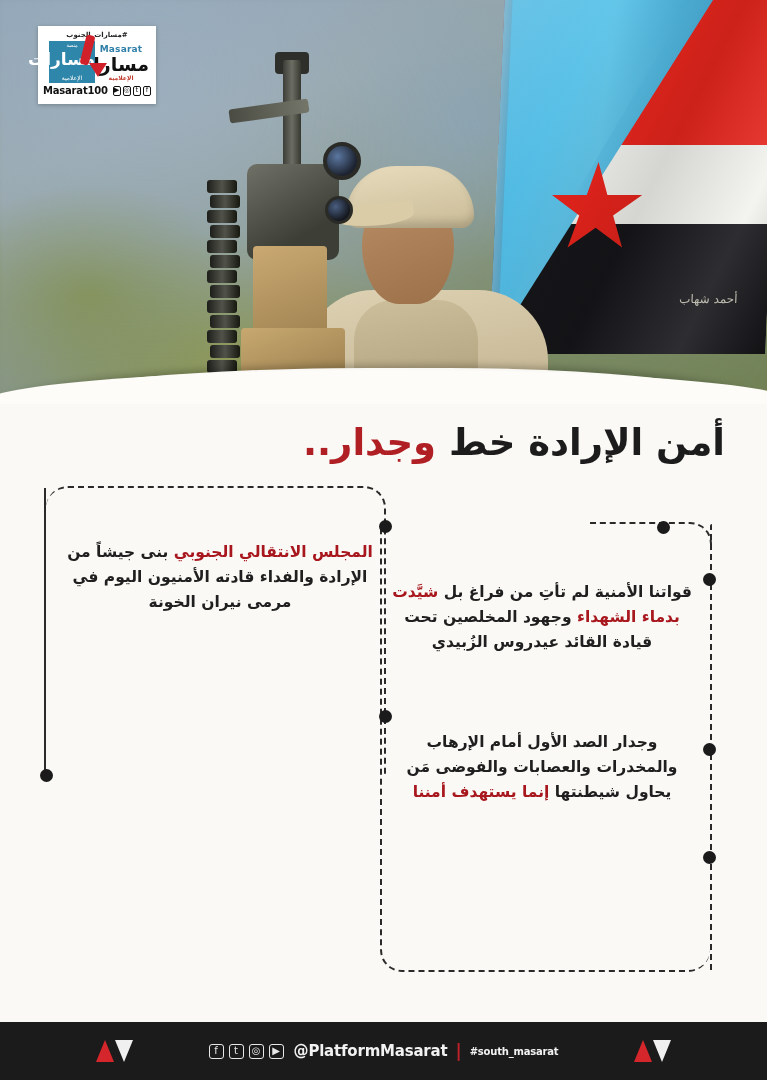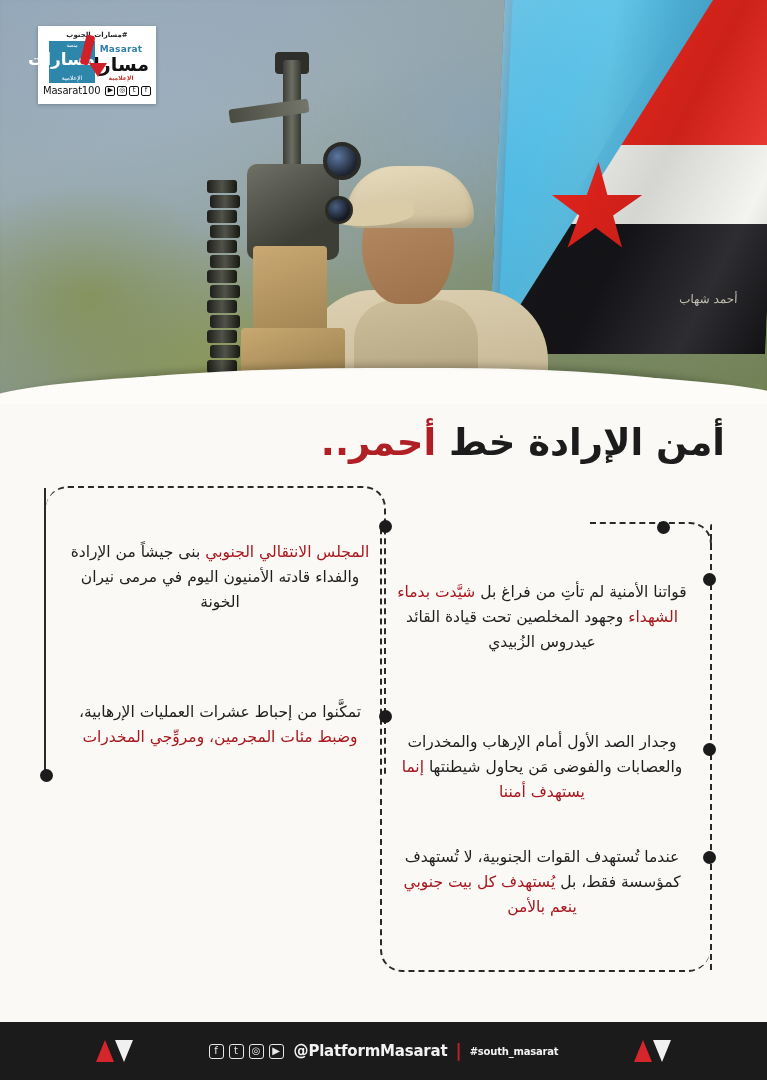--- a/index.html
+++ b/index.html
@@ -218,21 +218,21 @@
   }
   .logo-soc {
     display:flex; align-items:center; justify-content:center; gap:2px;
     margin-top: 2px;
   }
   .soc-sq {
     width: 10px; height: 10px; border:1px solid #111; border-radius:2px;
     display:flex; align-items:center; justify-content:center;
     font-size:7px; color:#111; line-height:1;
   }
-  .logo-handle { font-size:10px; font-weight:normal; color:#111; margin-right:3px; letter-spacing:-.2px; }
+  .logo-handle { font-size:10px; font-weight:bold; color:#111; margin-right:3px; letter-spacing:-.2px; }
 
   
   .title {
     position:absolute; left:0; right: 42px; top: 418px;
     text-align:right;
     font-size: 37px; font-weight: bold; color:#1c1c1c;
     line-height: 50px;
     letter-spacing: 0;
     white-space: nowrap;
     direction: rtl;
@@ -277,21 +277,21 @@
     z-index: 3;
   }
 
   
   .tblock {
     position:absolute;
     direction: rtl;
     text-align: center;
     font-size: 15.5px;
     line-height: 25px;
-    font-weight: normal;
+    font-weight: bold;
     color:#1f1f1f;
   }
   .tblock .red { color:#a8171d; }
 
   .t-l1 { left: 60px; top: 540px; width: 320px; }
   .t-l2 { left: 60px; top: 700px; width: 320px; }
   .t-r1 { left: 392px; top: 580px; width: 300px; }
   .t-r2 { left: 392px; top: 730px; width: 300px; }
   .t-r3 { left: 392px; top: 845px; width: 300px; }
 
@@ -415,39 +415,37 @@
     <div class="logo-soc">
       <span class="soc-sq">f</span>
       <span class="soc-sq">t</span>
       <span class="soc-sq">◎</span>
       <span class="soc-sq">▶</span>
       <span class="logo-handle">Masarat100</span>
     </div>
   </div>
 
   <div class="title">
-    <span>أمن الإرادة خط </span><span class="red">أحمر..</span>
+    <span>أمن الإرادة خط </span><span class="red">وجدار..</span>
   </div>
 
   <div class="box box-left"></div>
   <div class="box box-right"></div>
 
   <div class="dot" style="left:40px;  top:769px;"></div>
   <div class="dot" style="left:379px; top:520px;"></div>
   <div class="dot" style="left:379px; top:710px;"></div>
   <div class="dot" style="left:657px; top:521px;"></div>
   <div class="dot" style="left:703px; top:573px;"></div>
   <div class="dot" style="left:703px; top:743px;"></div>
   <div class="dot" style="left:703px; top:851px;"></div>
 
   <div class="tblock t-l1"><span class="red">المجلس الانتقالي الجنوبي</span><span> بنى جيشاً من الإرادة والفداء قادته الأمنيون اليوم في مرمى نيران الخونة</span></div>
-  <div class="tblock t-l2"><span>تمكَّنوا من إحباط عشرات العمليات الإرهابية، </span><span class="red">وضبط مئات المجرمين، ومروِّجي المخدرات</span></div>
   <div class="tblock t-r2"><span>وجدار الصد الأول أمام الإرهاب والمخدرات والعصابات والفوضى مَن يحاول شيطنتها </span><span class="red">إنما يستهدف أمننا</span></div>
   <div class="tblock t-r1"><span>قواتنا الأمنية لم تأتِ من فراغ بل </span><span class="red">شيَّدت بدماء الشهداء</span><span> وجهود المخلصين تحت قيادة القائد عيدروس الزُبيدي</span></div>
-  <div class="tblock t-r3"><span>عندما تُستهدف القوات الجنوبية، لا تُستهدف كمؤسسة فقط، بل </span><span class="red">يُستهدف كل بيت جنوبي ينعم بالأمن</span></div>
 
   <div class="footer">
     <div class="f-mark left">
       <span class="tri-down"></span>
       <span class="tri-up"></span>
     </div>
 
     <div class="f-center">
       <span class="f-sq">f</span>
       <span class="f-sq">t</span>

